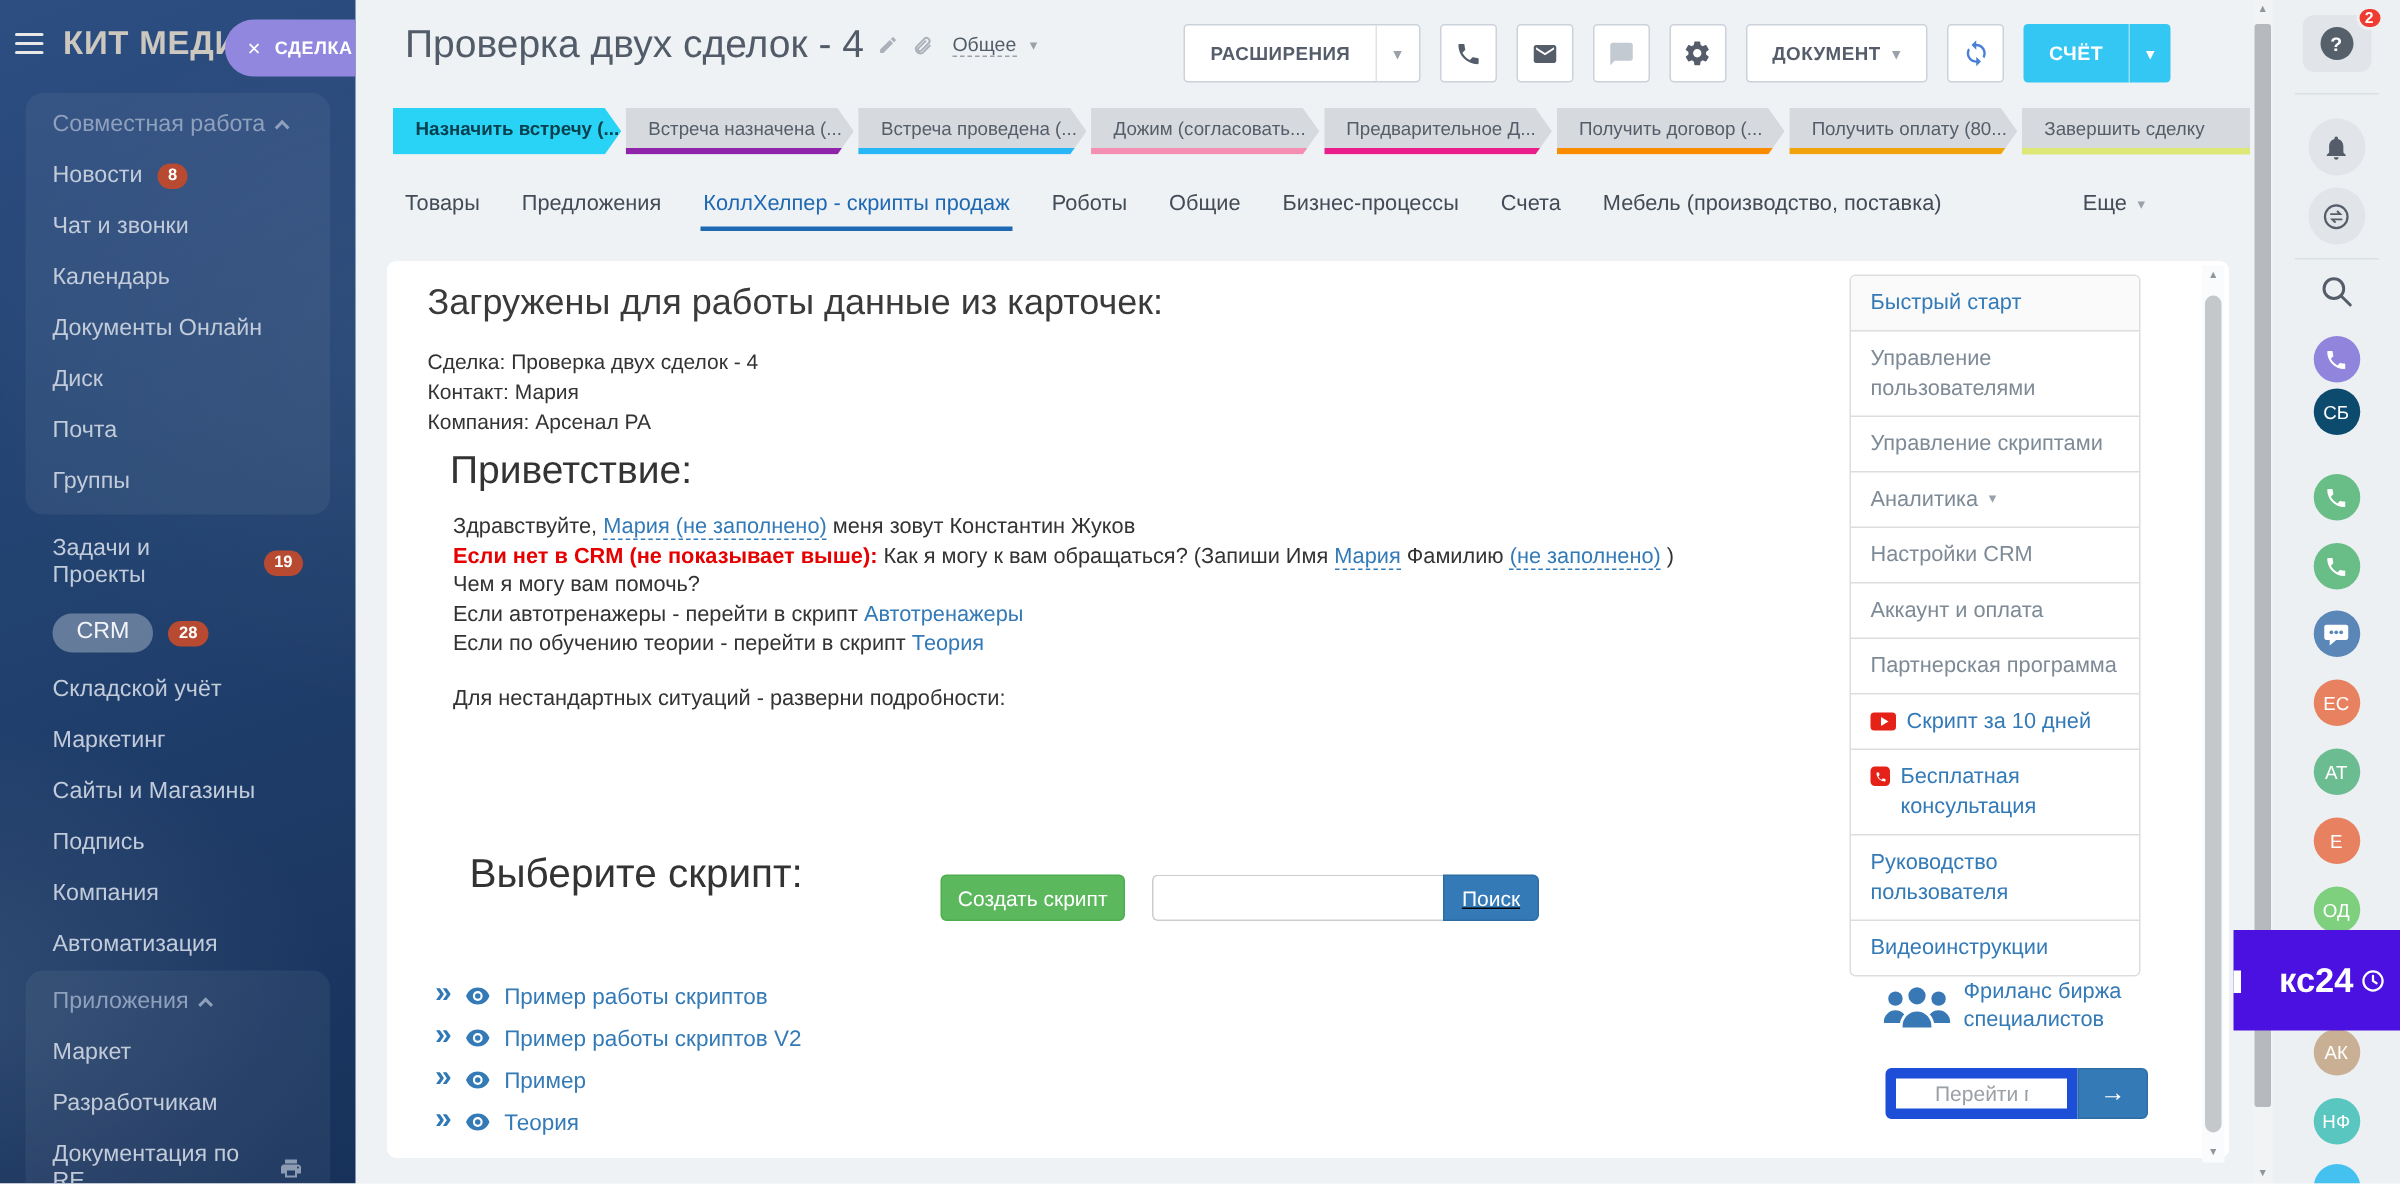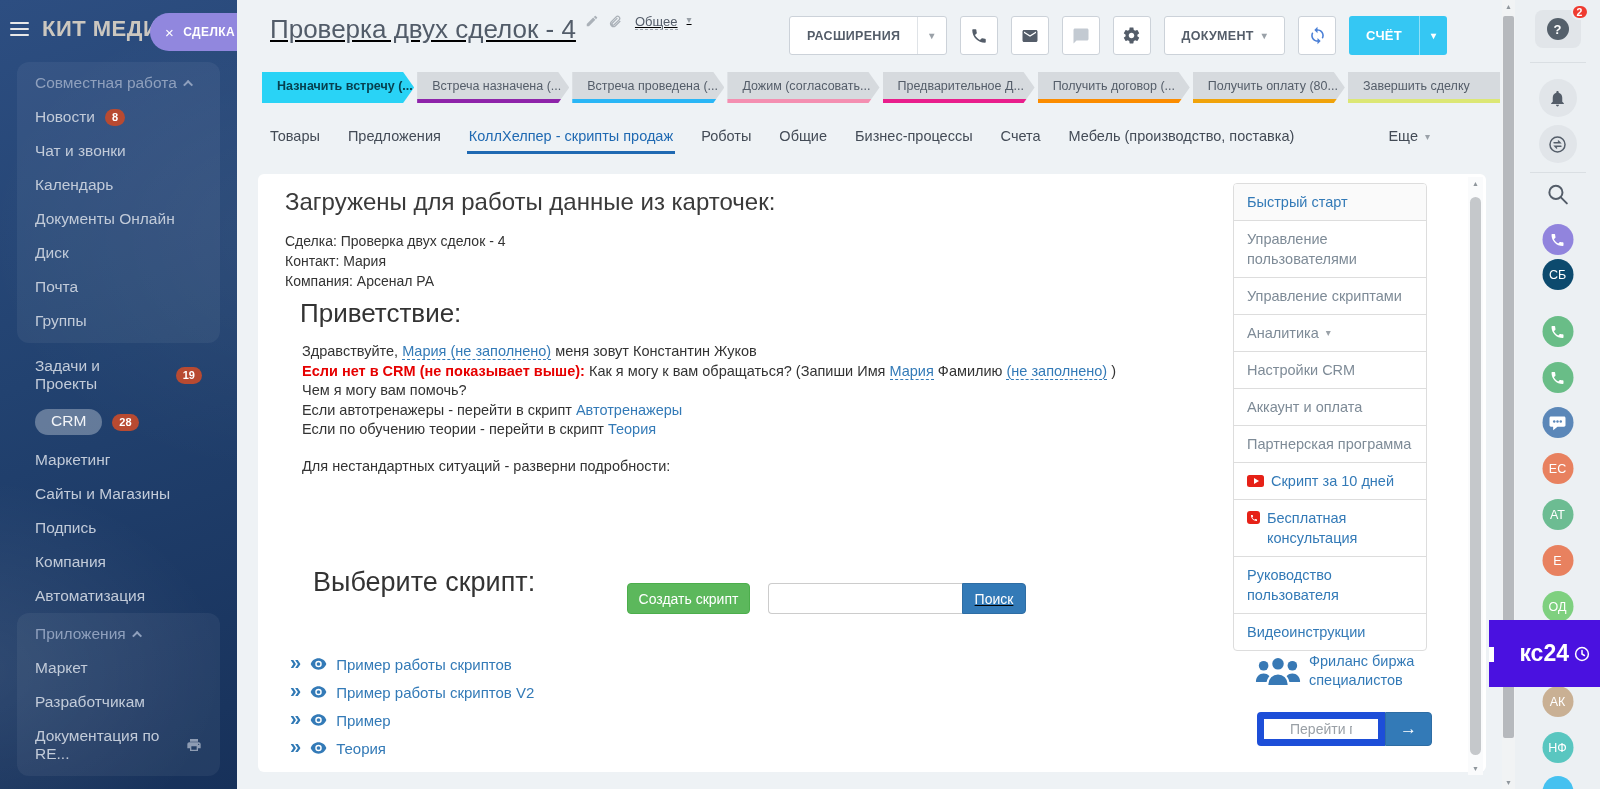--- a/index.html
+++ b/index.html
@@ -24,21 +24,21 @@
   .group { background:rgba(255,255,255,.055); border-radius:12px; padding:3px 0 5px 0; margin-bottom:6px; }
   .g-head { display:flex; align-items:center; gap:9px; padding:9px 18px 8px 18px; color:#8fa0bd; font-size:15.5px; cursor:pointer; }
   .chev-up { width:7px; height:7px; border-left:2px solid #8fa0bd; border-top:2px solid #8fa0bd; transform:rotate(45deg) translateY(2px); }
   .s-item { display:flex; align-items:center; gap:10px; padding:8px 18px; color:#c2cbd9; font-size:15.5px; cursor:pointer; }
   .badge { background:#b84a31; color:#fff; font-size:11px; font-weight:bold; border-radius:9px; padding:2px 7px; line-height:13px; }
   .crm-pill { background:rgba(196,205,218,.42); border-radius:15px; padding:3px 16px 5px 16px; color:#f2f4f8; }
   .printer { margin-left:auto; }
 
   
   .main { position:absolute; left:237px; top:0; width:1265px; height:789px; background:#eef2f5; }
-  .title-row { position:absolute; left:33px; top:14px; display:flex; align-items:flex-start; gap:9px;text-decoration:underline; }
+  .title-row { position:absolute; left:33px; top:14px; display:flex; align-items:center; gap:9px; }
   .page-title { font-size:26px; color:#525c69; font-weight:normal; }
   .scope { font-size:13px; color:#535c69; border-bottom:1px dashed #9aa1a8; cursor:pointer; margin-left:4px; }
   .caret { color:#9aa1a8; font-size:10px; }
   .icon-sm { display:inline-flex; width:14px; height:14px; }
 
   .top-buttons { position:absolute; left:552px; top:16px; display:flex; gap:13px; align-items:center; }
   .btn { height:39px; background:#fff; border:1px solid #ccd2d9; border-radius:3px; color:#545d69;
     font-size:12.5px; font-weight:bold; letter-spacing:.3px; display:flex; align-items:center; cursor:pointer; }
   .btn .seg { padding:0 17px; display:flex; align-items:center; gap:8px; height:100%; }
   .btn .seg.caret-seg { padding:0 11px; border-left:1px solid #dfe3e7; }
@@ -178,20 +178,23 @@
     </div>
     <div class="s-item">
       <span>Задачи и Проекты</span>
       <span class="badge">19</span>
     </div>
     <div class="s-item">
       <span class="crm-pill">CRM</span>
       <span class="badge">28</span>
     </div>
     <div class="s-item">
+        <span>Складской учёт</span>
+      </div>
+    <div class="s-item">
         <span>Маркетинг</span>
       </div>
     <div class="s-item">
         <span>Сайты и Магазины</span>
       </div>
     <div class="s-item">
         <span>Подпись</span>
       </div>
     <div class="s-item">
         <span>Компания</span>

